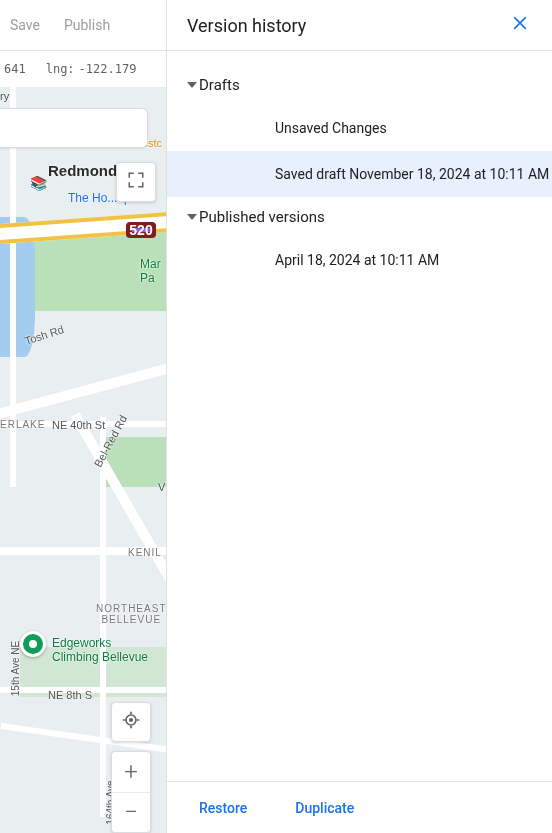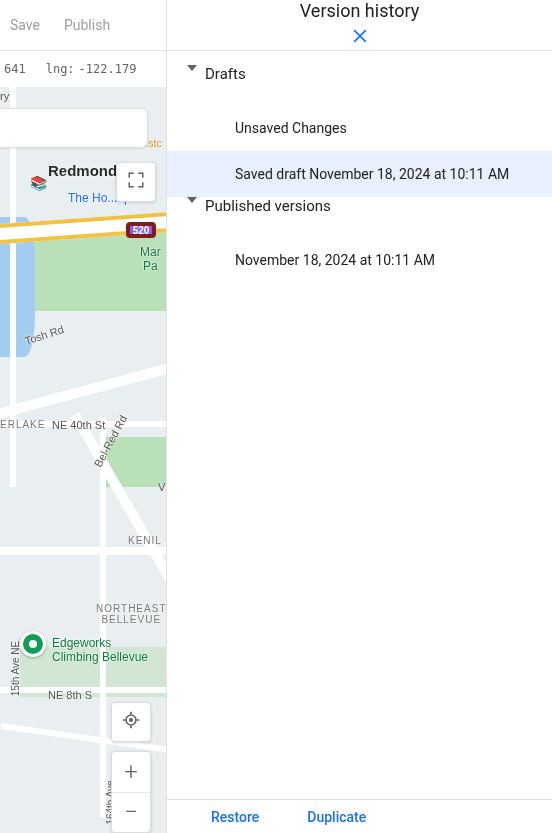--- a/index.html
+++ b/index.html
@@ -78,24 +78,24 @@
     border-top: 4px solid #f2c244;
     border-bottom: 4px solid #f2c244;
   }
   .map .hwy.h1 { top: 126px; left: -10px; transform: rotate(-4deg); }
   .map .shield {
     position: absolute;
     top: 135px; left: 126px;
     width: 30px; height: 16px;
     background: #8b5cf6;
     color: #fff;
-    font-size: 10px;
+    font-size: 14px;
     font-weight: bold;
     border-radius: 4px;
-    border: 4px solid #7f1d1d;
+    border: 6px solid #7f1d1d;
     display: flex;
     align-items: center;
     justify-content: center;
     font-family: Arial, sans-serif;
   }
   .map .road {
     position: absolute;
     background: #fff;
   }
   .map .road.r1 { top: 300px; left: -30px; width: 220px; height: 10px; transform: rotate(-15deg); }
@@ -208,21 +208,20 @@
     display: flex;
     flex-direction: column;
   }
   .panel-header {
     height: 51px;
     padding: 0 20px;
     display: flex;
     align-items: center;
     justify-content: space-between;
     border-bottom: 1px solid #e0e0e0;
-    flex-direction: column;
   }
   .panel-title {
     font-size: 18px;
     font-weight: 400;
     color: #202124;
   }
   .close-btn {
     width: 24px; height: 24px;
     color: #1a73e8;
     cursor: pointer;
@@ -231,55 +230,55 @@
     justify-content: center;
   }
 
   .panel-body {
     flex: 1;
     overflow-y: auto;
     padding-top: 14px;
   }
   .section-header {
     display: flex;
-    align-items: flex-start;
-    gap: 8px;
+    align-items: center;
+    gap: 2px;
     height: 40px;
     padding-left: 20px;
     cursor: pointer;
     font-size: 15px;
     color: #202124;
   }
   .tri {
     width: 0; height: 0;
     border-left: 5px solid transparent;
     border-right: 5px solid transparent;
     border-top: 6px solid #5f6368;
   }
   .version-item {
     height: 46px;
     display: flex;
     align-items: center;
-    padding-left: 68px;
+    padding-left: 108px;
     font-size: 14px;
     color: #202124;
     cursor: pointer;
   }
   .version-item.selected {
     background: #e8f0fe;
   }
 
   .panel-footer {
-    height: 34px;
+    height: 52px;
     border-top: 1px solid #e0e0e0;
     display: flex;
     align-items: center;
     justify-content: flex-start;
     gap: 48px;
-    padding-left: 44px;
+    padding-left: 32px;
   }
   .panel-footer .action {
     color: #1a73e8;
     font-size: 14px;
     font-weight: 500;
     cursor: pointer;
   }
 </style>
 </head>
 <body>
@@ -314,29 +313,29 @@
   <div class="hwy h1"></div>
 
   <div class="shield">520</div>
 
   <span class="books-icon">📚</span>
 
   <div class="label" style="top:3px;left:0;">ry</div>
   <div class="label city" style="top:75px;left:48px;">Redmond</div>
   <div class="label" style="top:50px;left:140px;color:#e09020;">Cstc</div>
   <div class="label poi" style="top:104px;left:68px;">The Ho...ep</div>
-  <div class="label park-label" style="top:158px;left:140px;white-space:pre;text-align:center;">Mar
+  <div class="label park-label" style="top:170px;left:140px;white-space:pre;">Mar
 Pa</div>
   <div class="label road-label" style="top:242px;left:24px;transform:rotate(-18deg);">Tosh Rd</div>
   <div class="label road-label" style="top:332px;left:52px;">NE 40th St</div>
   <div class="label district" style="top:332px;left:0;">ERLAKE</div>
   <div class="label park-label" style="top:358px;left:136px;margin-left:40px;">Idylw</div>
   <div class="label road-label road-rot" style="top:348px;left:82px;">Bel-Red Rd</div>
   <div class="label" style="top:394px;left:158px;">V</div>
-  <div class="label district" style="top:448px;left:128px;">KENIL</div>
+  <div class="label district" style="top:460px;left:128px;">KENIL</div>
   <div class="label district" style="top:516px;left:96px;white-space:pre;text-align:center;">NORTHEAST
 BELLEVUE</div>
   <div class="label park-label" style="top:549px;left:52px;white-space:pre;">Edgeworks
 Climbing Bellevue</div>
   <div class="label road-label" style="top:602px;left:48px;">NE 8th S</div>
   <div class="label road-label" style="top:576px;left:-12px;transform:rotate(-90deg);font-size:10px;">15th Ave NE</div>
   <div class="label road-label" style="top:710px;left:88px;transform:rotate(-90deg);font-size:10px;">164th Ave</div>
 
   <div class="marker"></div>
 </div>
@@ -387,20 +386,20 @@
       <span class="tri"></span>
       <span>Drafts</span>
     </div>
     <div class="version-item">Unsaved Changes</div>
     <div class="version-item selected">Saved draft November 18, 2024 at 10:11 AM</div>
 
     <div class="section-header">
       <span class="tri"></span>
       <span>Published versions</span>
     </div>
-    <div class="version-item">November 18, 2024 at 10:11 AM</div>
+    <div class="version-item">April 18, 2024 at 10:11 AM</div>
   </div>
 
   <div class="panel-footer">
     <span class="action">Restore</span>
     <span class="action">Duplicate</span>
   </div>
 </div>
 
 </body></html>

